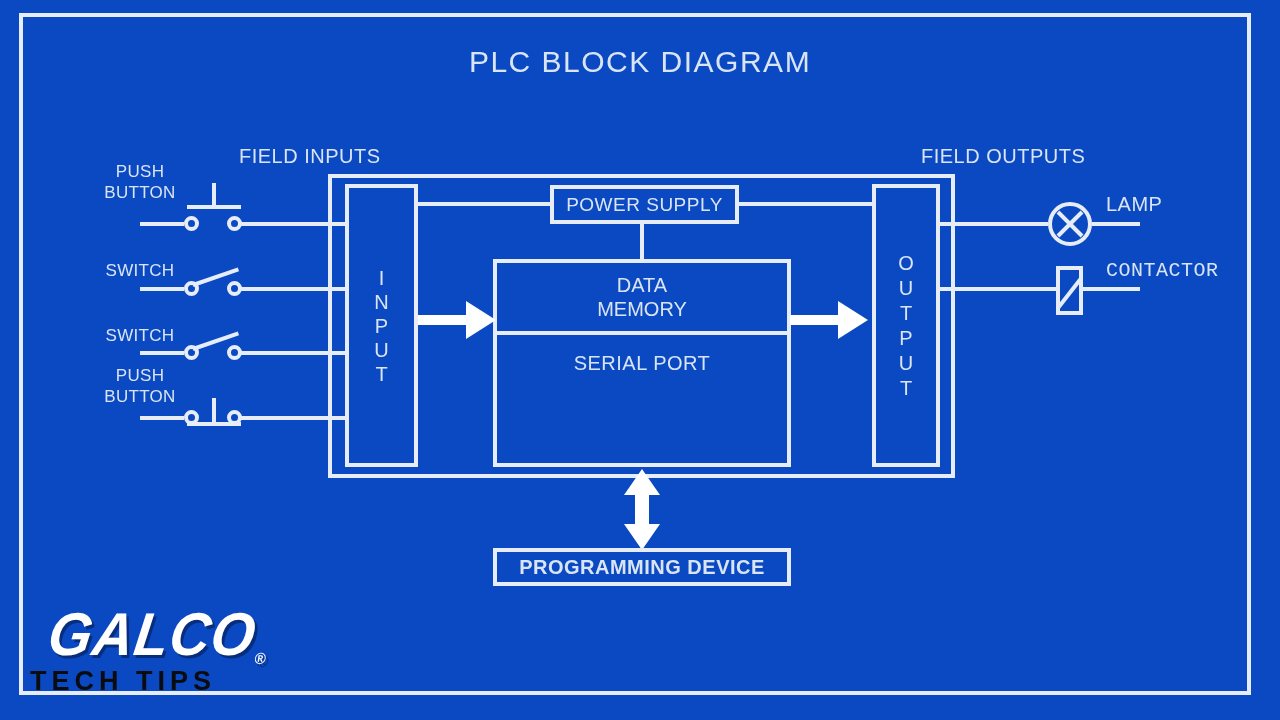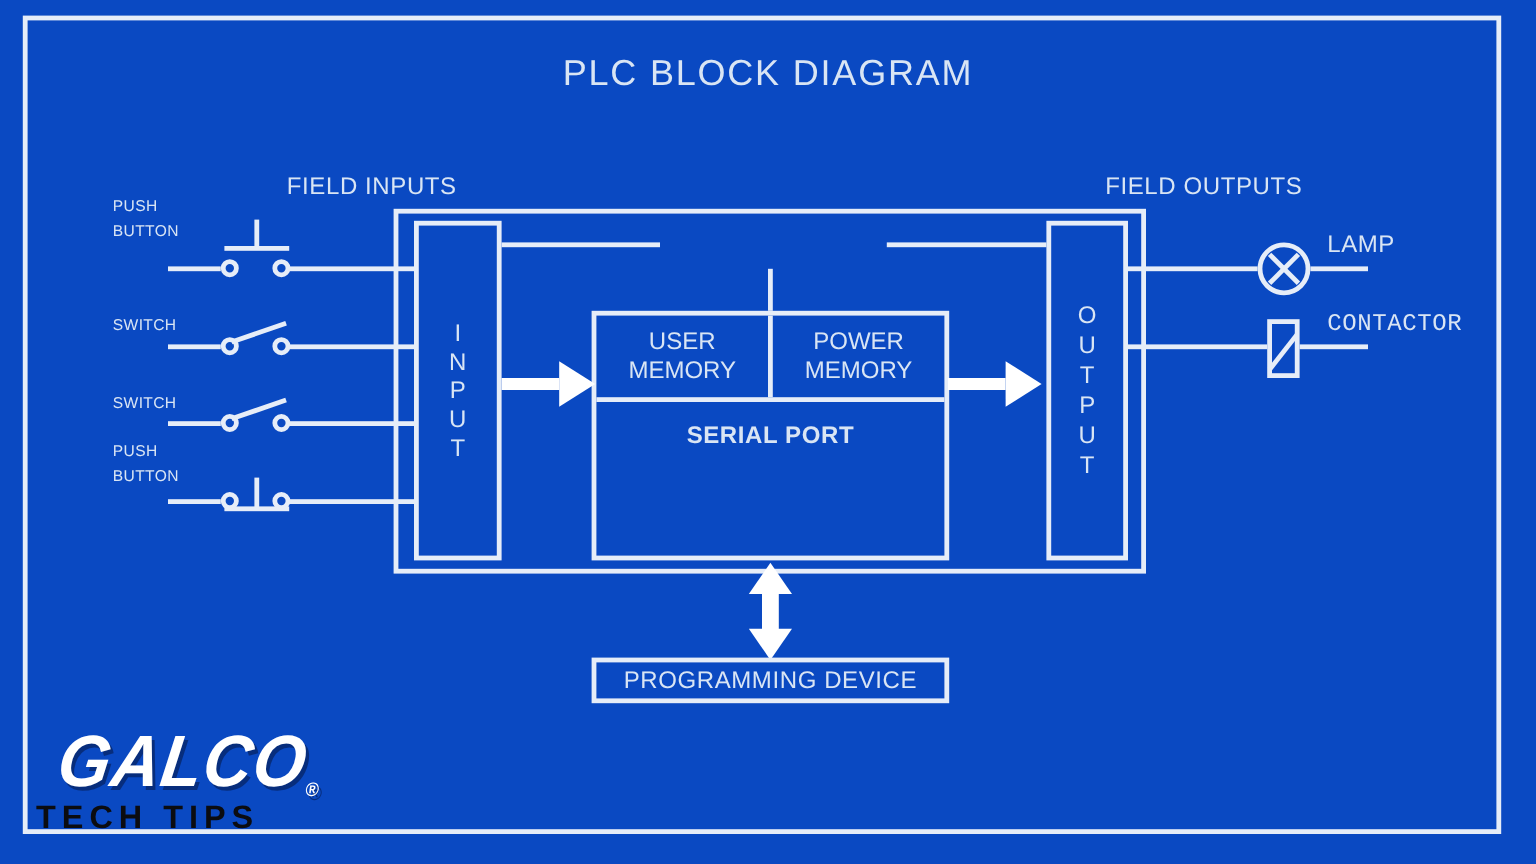--- a/index.html
+++ b/index.html
@@ -23,22 +23,22 @@
   }
   .title{
     position:absolute;left:0;top:45px;width:1280px;text-align:center;
     color:var(--text);font-size:30px;letter-spacing:1.5px;font-weight:400;
   }
   .lbl{
     position:absolute;color:var(--text);font-size:20px;white-space:nowrap;
     letter-spacing:0.5px;
   }
   .dev-lbl{
-    position:absolute;width:92px;color:var(--text);
-    font-size:13px;line-height:21px;letter-spacing:0.3px;
+    position:absolute;width:92px;text-align:center;color:var(--text);
+    font-size:17px;line-height:21px;letter-spacing:0.3px;
   }
   .box{position:absolute;border:4px solid var(--line);box-sizing:border-box;}
   .wire{position:absolute;background:var(--line);}
   .circle{
     position:absolute;width:15px;height:15px;border:4px solid var(--line);
     border-radius:50%;box-sizing:border-box;background:var(--background);
   }
   .blade{position:absolute;height:4px;background:var(--line);transform-origin:left center;}
   .vblock{
     display:flex;align-items:center;justify-content:center;
@@ -46,21 +46,21 @@
   }
   .vblock .vtext div{text-align:center;line-height:24px;}
   .vblock-out .vtext div{line-height:25px;}
   .flexc{display:flex;align-items:center;justify-content:center;color:var(--text);}
   .cpu-grid{display:flex;flex-direction:column;}
   .cpu-row1{height:68px;border-bottom:4px solid var(--line);display:flex;align-items:center;justify-content:center;color:var(--text);font-size:20px;letter-spacing:0.5px;}
   .cpu-row2{height:68px;border-bottom:4px solid var(--line);display:flex;}
   .cpu-cell{flex:1;display:flex;align-items:center;justify-content:center;color:var(--text);font-size:20px;}
   .cpu-cell + .cpu-cell{border-left:4px solid var(--line);}
   .cpu-cell .cell-lbl{width:110px;text-align:center;line-height:24px;}
-  .cpu-row3{height:56px;display:flex;align-items:center;justify-content:center;color:var(--text);font-size:20px;letter-spacing:0.5px;font-weight:bold;}
+  .cpu-row3{height:56px;display:flex;align-items:center;justify-content:center;color:var(--text);font-size:20px;letter-spacing:0.5px;}
   .shaft{position:absolute;background:var(--arrow);}
   .head-right{position:absolute;width:0;height:0;border-top:19px solid transparent;border-bottom:19px solid transparent;border-left:30px solid var(--arrow);}
   .head-up{position:absolute;width:0;height:0;border-left:18px solid transparent;border-right:18px solid transparent;border-bottom:26px solid var(--arrow);}
   .head-down{position:absolute;width:0;height:0;border-left:18px solid transparent;border-right:18px solid transparent;border-top:26px solid var(--arrow);}
   .lamp-circle{
     position:absolute;left:1048px;top:202px;width:44px;height:44px;
     border:4px solid var(--line);border-radius:50%;box-sizing:border-box;
   }
   .lamp-arm{position:absolute;width:34px;height:4px;background:var(--line);left:1053px;top:222px;}
   .galco{
@@ -107,30 +107,30 @@
         <div>O</div>
         <div>U</div>
         <div>T</div>
         <div>P</div>
         <div>U</div>
         <div>T</div>
       </div>
   </div>
 
   <div class="wire" style="left:418px;top:202px;width:132px;height:4px;"></div>
+  <div class="box flexc" style="left:550px;top:185px;width:189px;height:39px;font-size:19px;letter-spacing:0.5px;">
+    <span>POWER SUPPLY</span>
+  </div>
   <div class="wire" style="left:739px;top:202px;width:133px;height:4px;"></div>
   <div class="wire" style="left:640px;top:224px;width:4px;height:35px;"></div>
 
   <div class="box cpu-grid" style="left:493px;top:259px;width:298px;height:208px;">
     <div class="cpu-row2">
       <div class="cpu-cell">
-        <div class="cell-lbl">USER MEMORY</div>
-      </div>
-      <div class="cpu-cell">
-        <div class="cell-lbl">POWER MEMORY</div>
+        <div class="cell-lbl">DATA MEMORY</div>
       </div>
     </div>
     <div class="cpu-row3">
       <span>SERIAL PORT</span>
     </div>
   </div>
 
   <div>
     <div class="shaft" style="left:418px;top:315px;width:48px;height:10px;"></div>
     <div class="head-right" style="left:466px;top:301px;"></div>
@@ -140,21 +140,21 @@
     <div class="shaft" style="left:790px;top:315px;width:48px;height:10px;"></div>
     <div class="head-right" style="left:838px;top:301px;"></div>
   </div>
 
   <div>
     <div class="head-up" style="left:624px;top:469px;"></div>
     <div class="shaft" style="left:635px;top:493px;width:14px;height:34px;"></div>
     <div class="head-down" style="left:624px;top:524px;"></div>
   </div>
 
-  <div class="box flexc" style="left:493px;top:548px;width:298px;height:38px;font-size:20px;letter-spacing:0.5px;">
+  <div class="box flexc" style="left:493px;top:548px;width:298px;height:38px;font-size:20px;letter-spacing:0.5px;font-weight:bold;">
     <span>PROGRAMMING DEVICE</span>
   </div>
 
   <div>
     <div class="dev-lbl" style="left:94px;top:161px;">PUSH BUTTON</div>
     <div class="wire" style="left:140px;top:222px;width:44px;height:4px;"></div>
     <div class="circle" style="left:184px;top:216px;"></div>
     <div class="circle" style="left:227px;top:216px;"></div>
     <div class="wire" style="left:241px;top:222px;width:104px;height:4px;"></div>
     <div class="wire" style="left:187px;top:205px;width:54px;height:4px;"></div>

